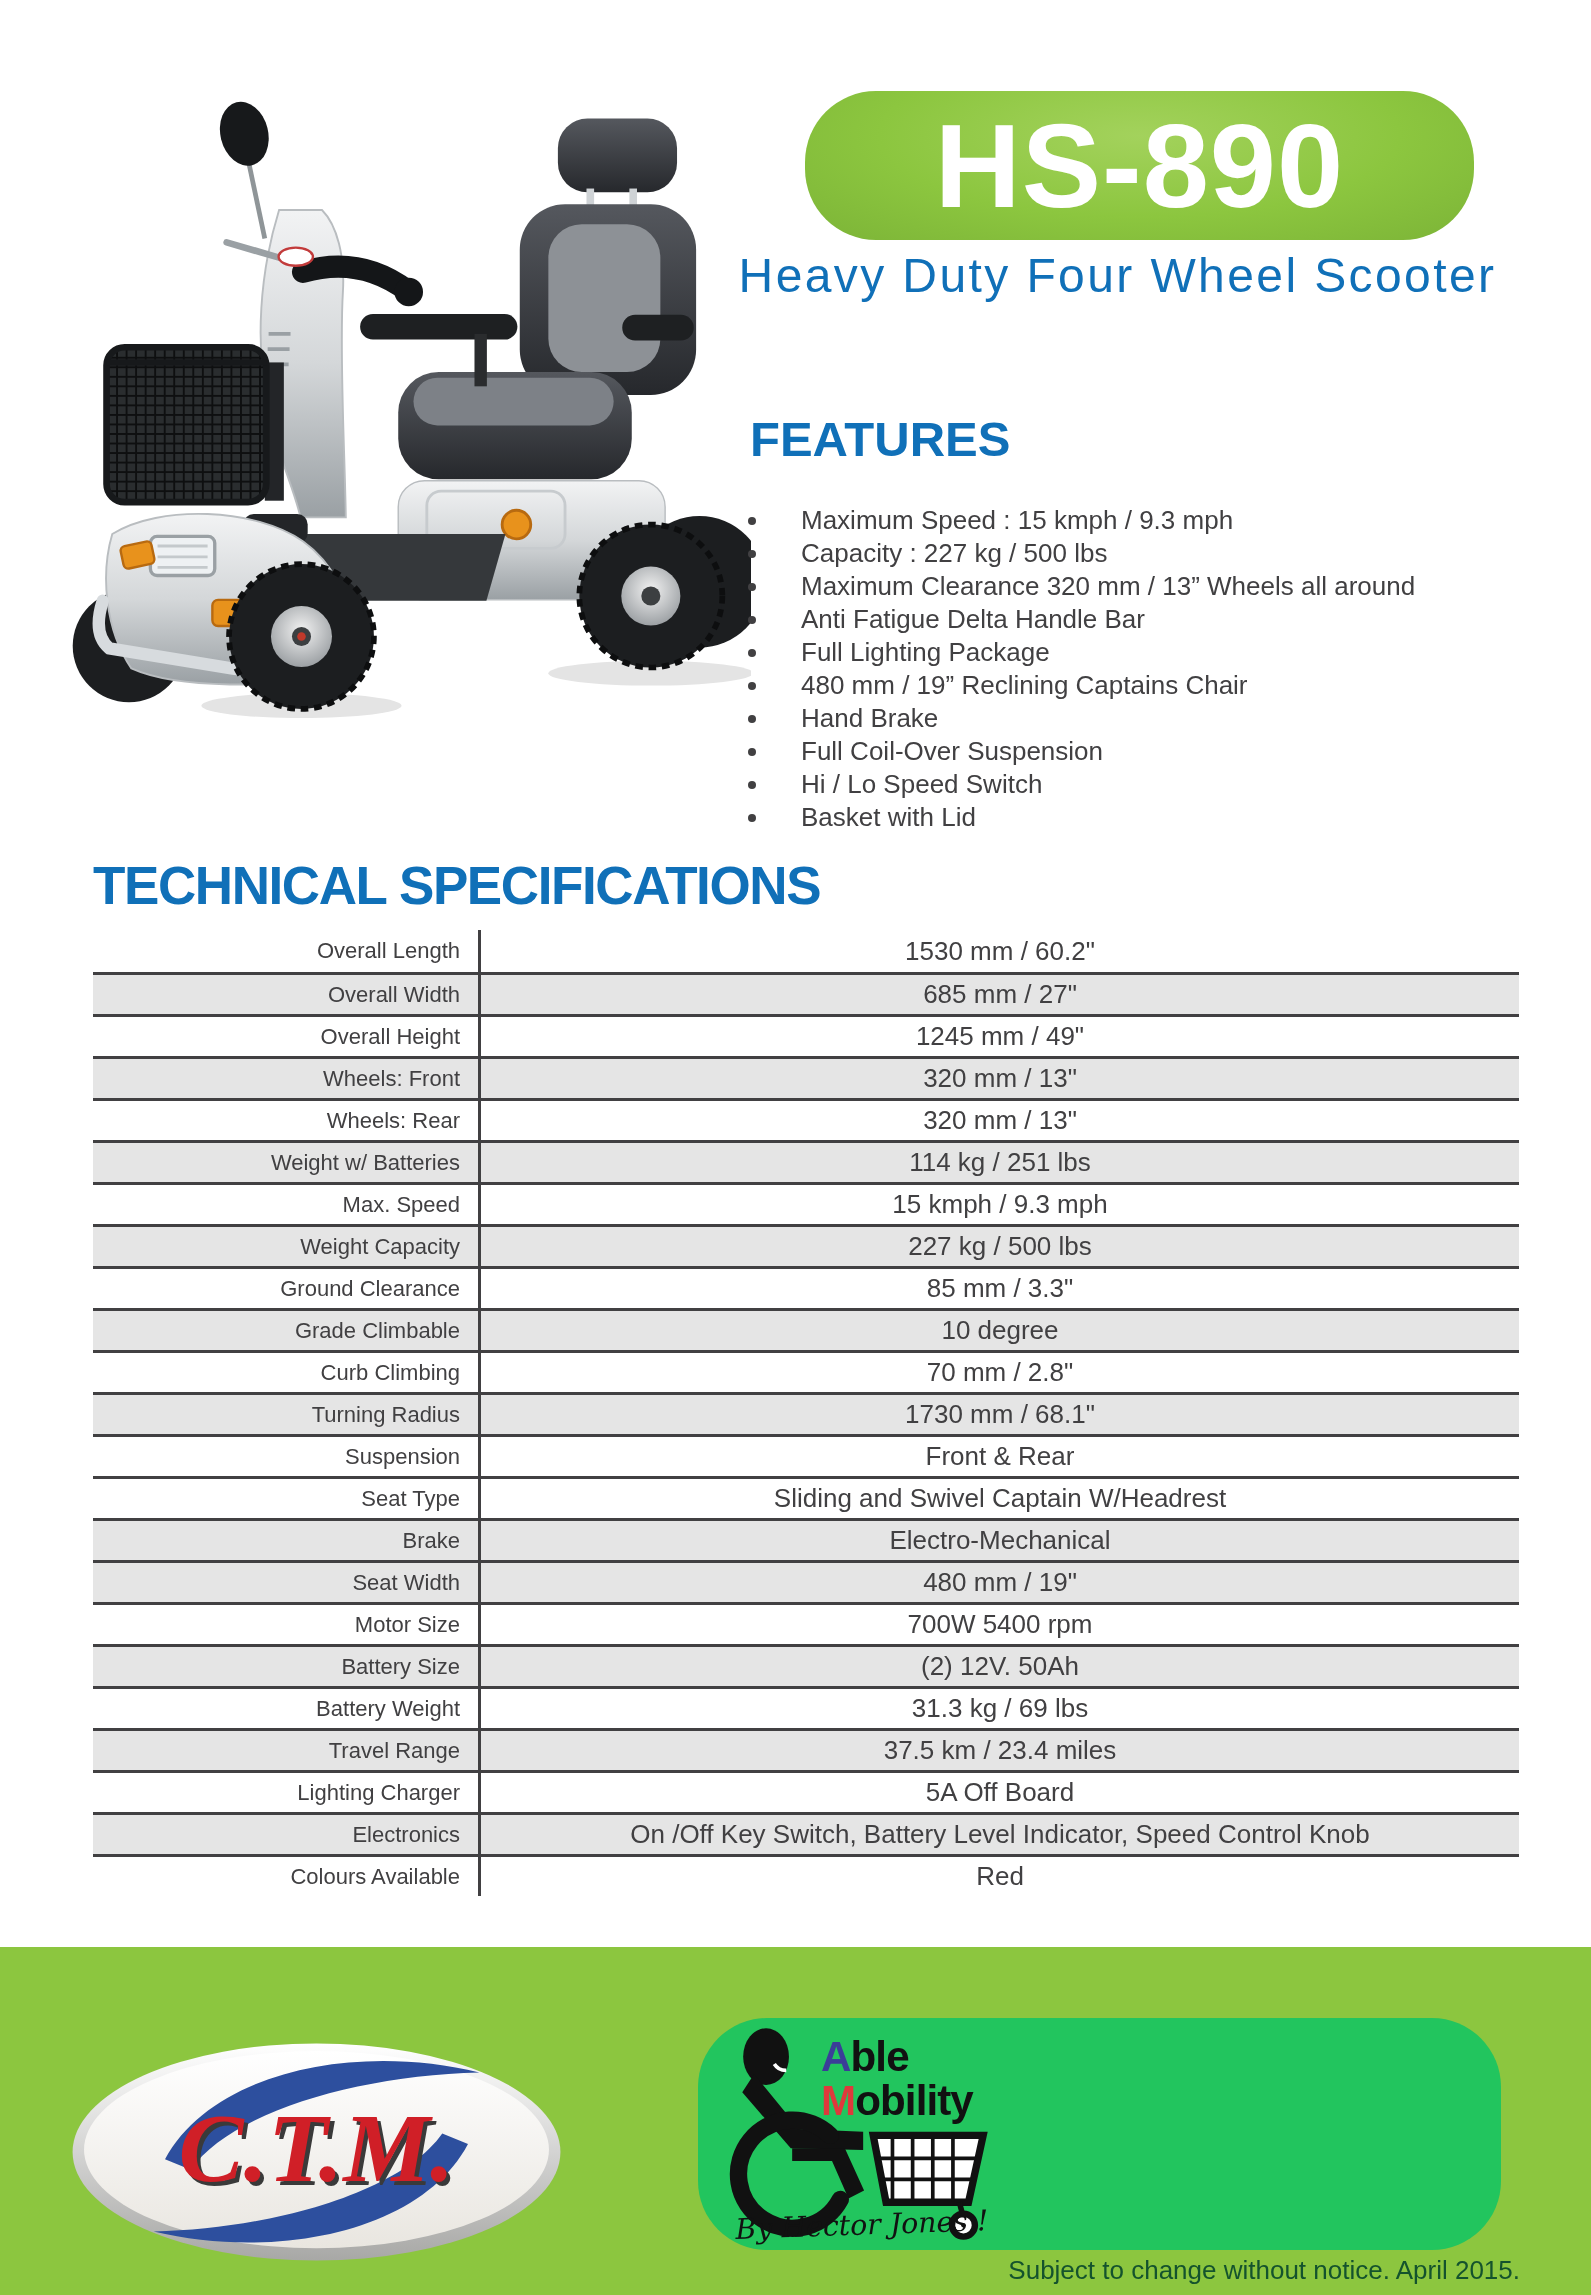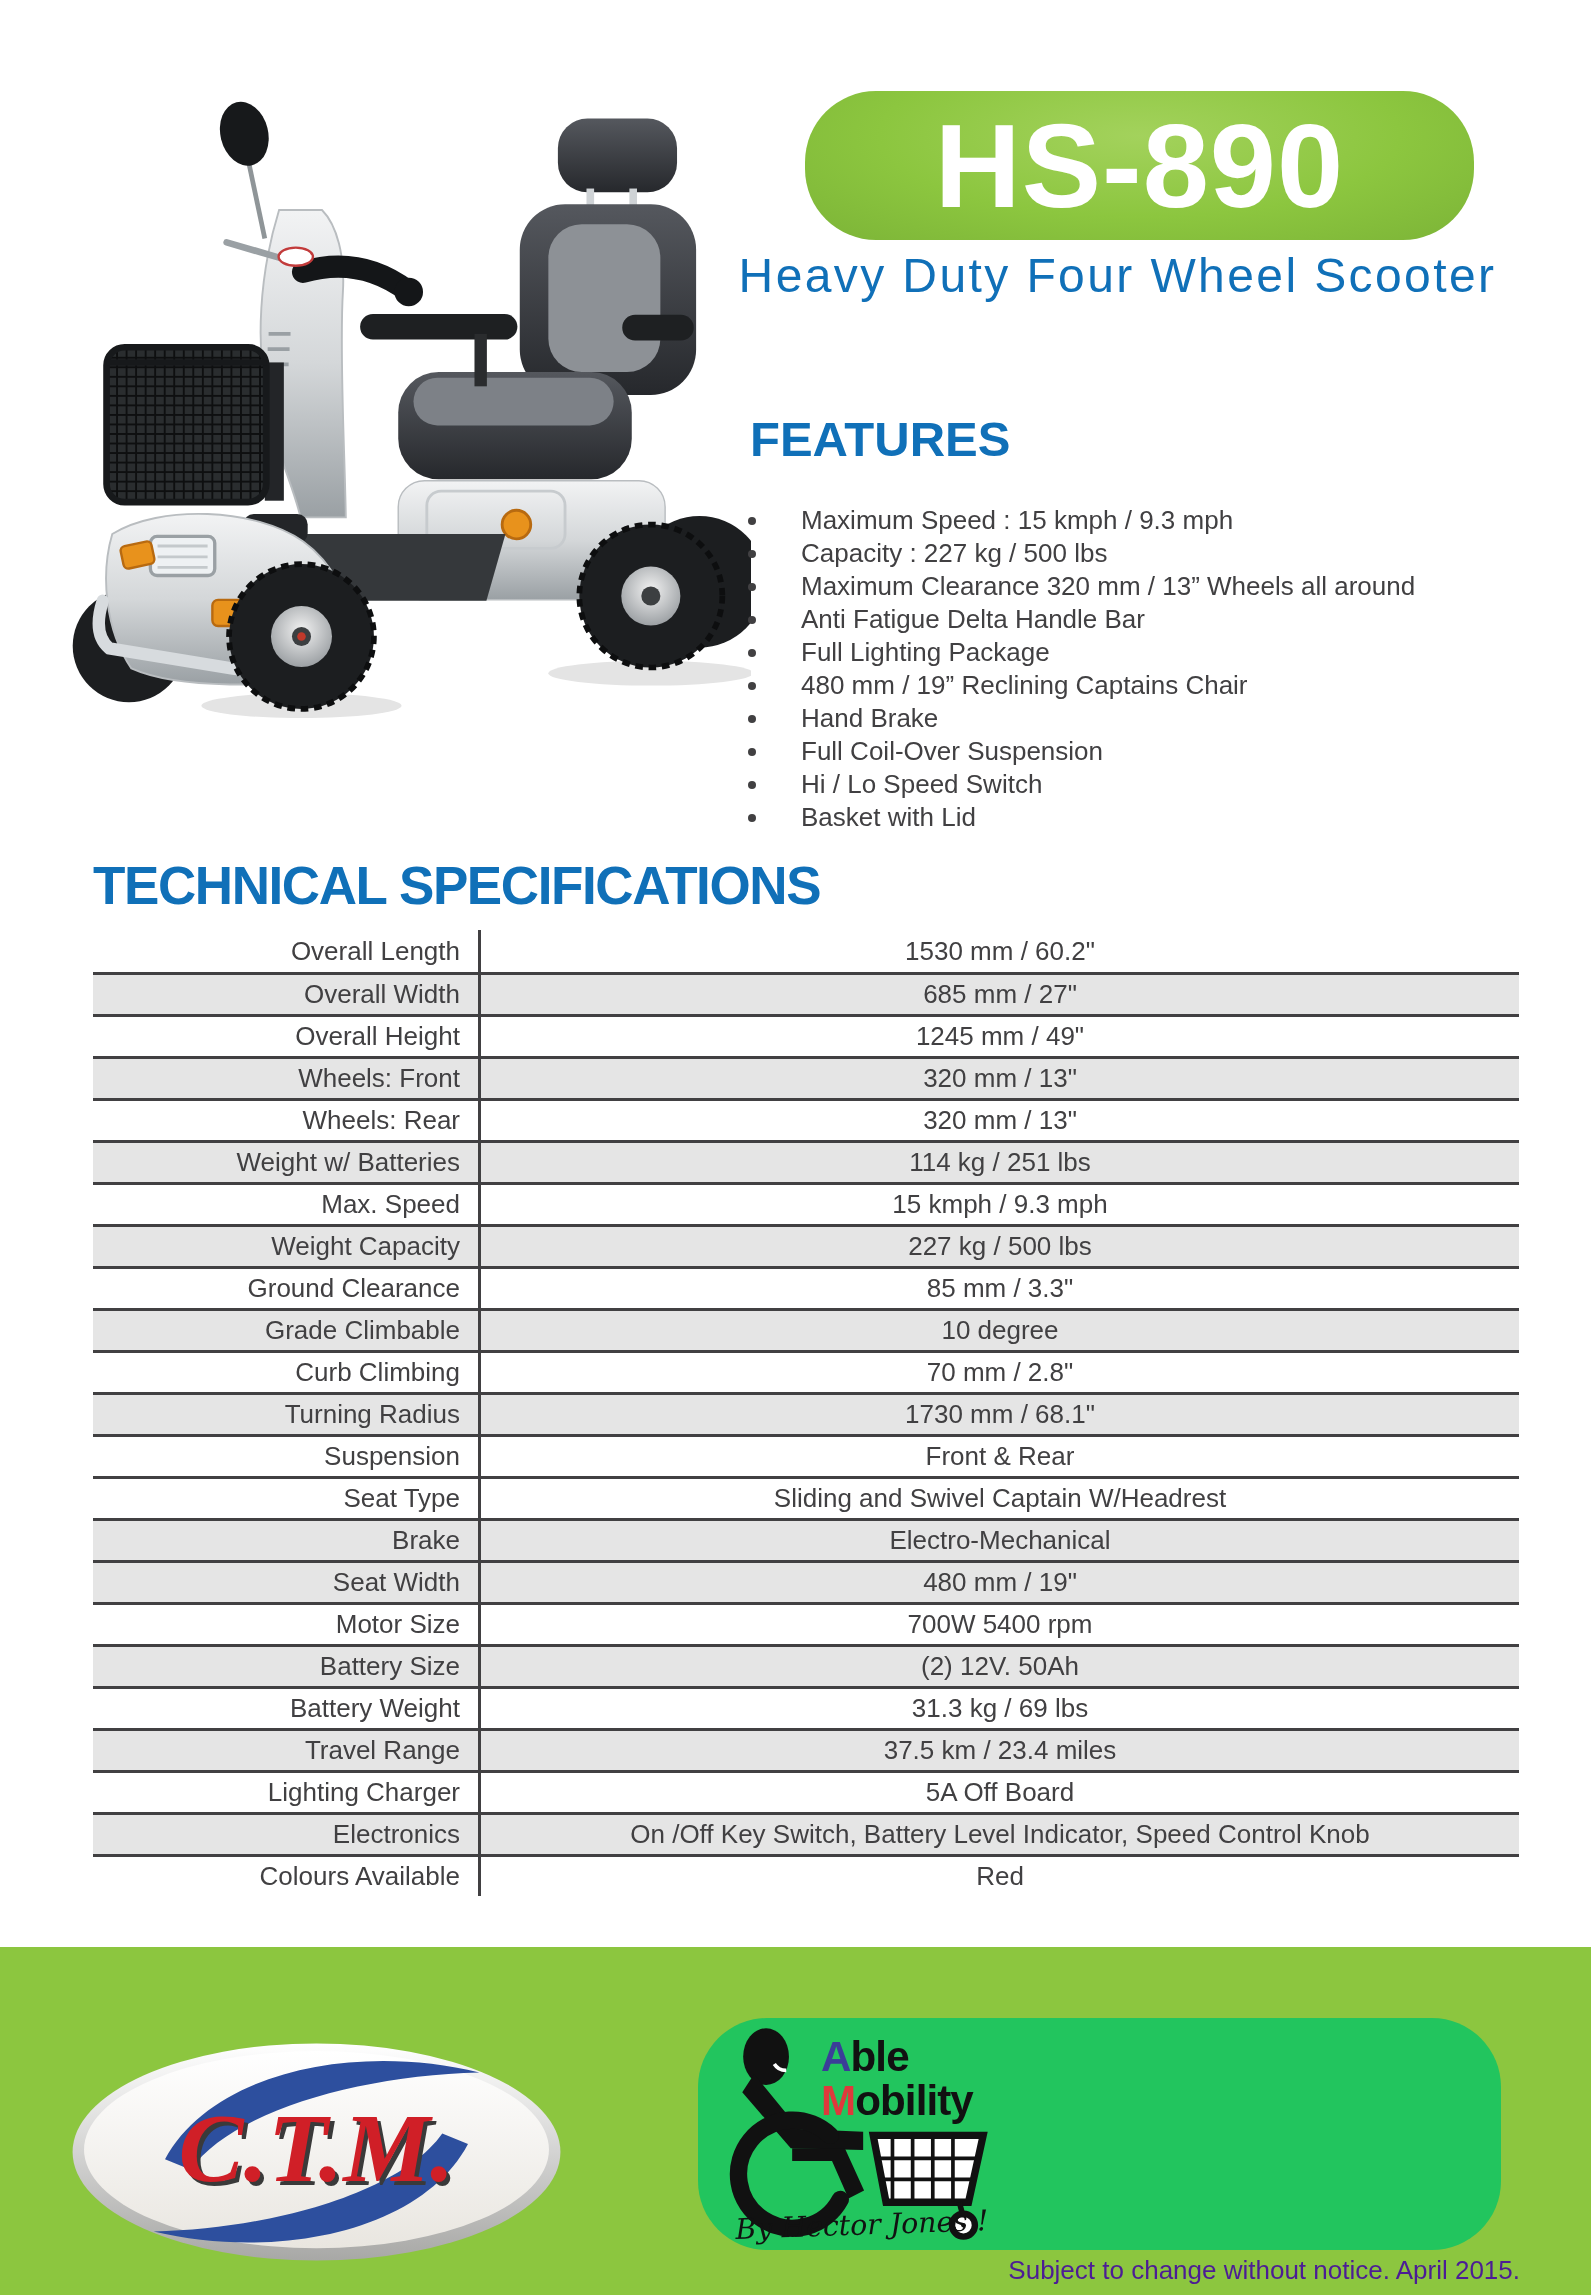--- a/index.html
+++ b/index.html
@@ -25,31 +25,31 @@
 
   
   .specs-heading{position:absolute;left:93px;top:858px;font-size:53px;font-weight:700;
         color:#1070B8;letter-spacing:-1.4px;line-height:1.05;}
   .spec-table{position:absolute;left:93px;top:930px;width:1426px;}
   .spec-row{display:flex;height:42px;box-sizing:border-box;}
   .spec-row + .spec-row{border-top:3.8px solid #414042;}
   .spec-row.alt{background:#e5e5e5;}
   .spec-label{flex:0 0 388px;box-sizing:border-box;border-right:3.3px solid #414042;
         display:flex;align-items:center;justify-content:flex-end;padding-right:18px;
-        font-size:26px;color:#414042;white-space:nowrap;}
+        font-size:22px;color:#414042;white-space:nowrap;}
   .spec-value{flex:1 1 auto;display:flex;align-items:center;justify-content:center;
         font-size:26px;color:#414042;white-space:nowrap;}
 
   
   .footer{position:absolute;left:0;top:1947px;width:1592px;height:349px;background:#8CC63F;}
   .ctm-logo{position:absolute;left:64px;top:94px;width:505px;height:222px;}
   .able-card{position:absolute;left:698px;top:71px;width:803px;height:232px;background:#22c55e;
         border-radius:69px;}
   .able-logo{position:absolute;left:13.3px;top:1.9px;width:286px;height:229px;}
-  .footer-note{position:absolute;right:72px;top:308px;font-size:26px;color:#4c1d95;text-align:right;}
+  .footer-note{position:absolute;right:72px;top:308px;font-size:26px;color:#14532d;text-align:right;}
 </style>
 </head>
 <body>
 
 <div class="page">
 
   <svg class="scooter" viewBox="0 0 1460 1410">
     <defs>
       <linearGradient id="silver" x1="0" y1="0" x2="0" y2="1">
         <stop offset="0" stop-color="#f2f3f4"></stop>

